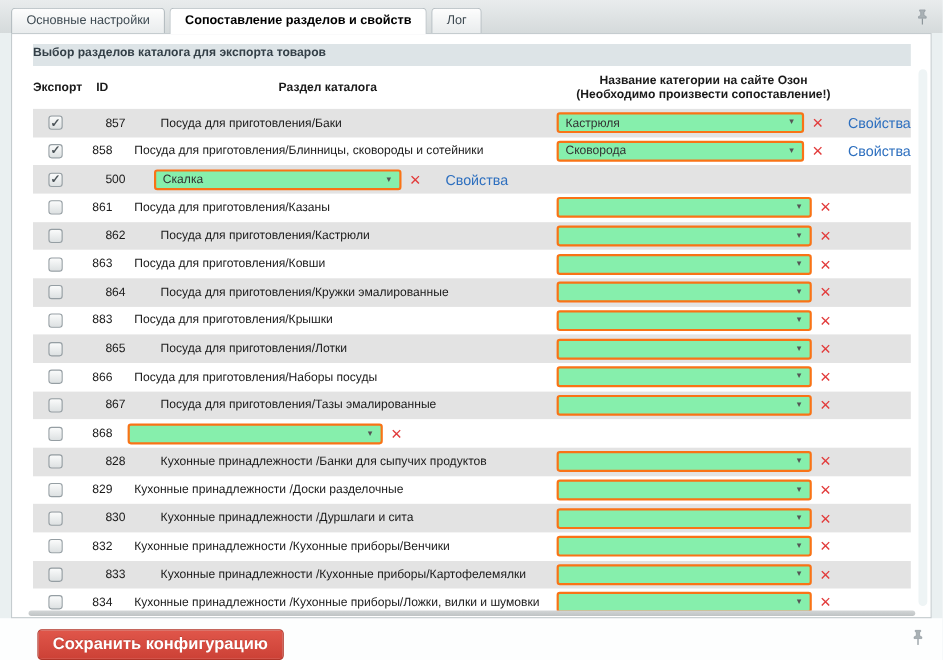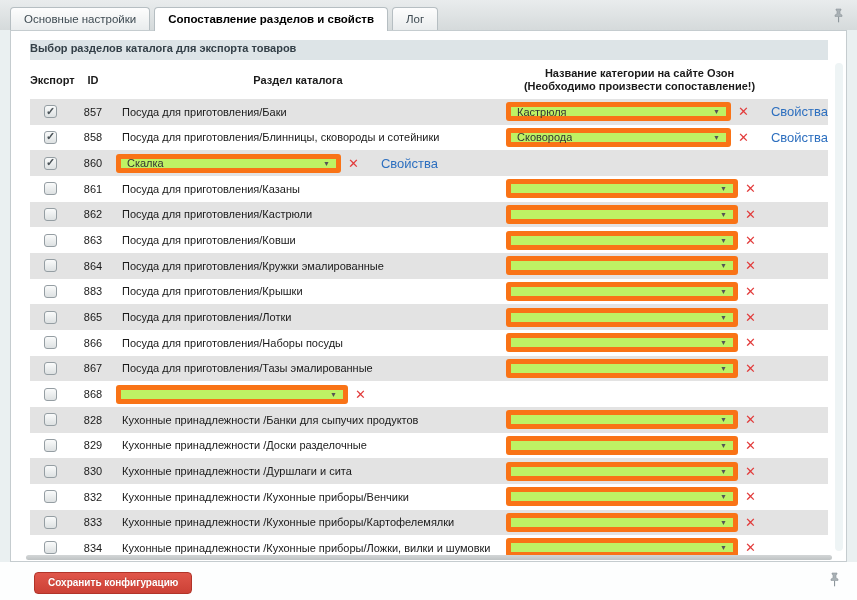--- a/index.html
+++ b/index.html
@@ -65,43 +65,43 @@
     font-size:11px;
     color:#333f47;
   }
   
   .thead { display:flex; align-items:center; height:39px; font-weight:bold; font-size:11px; }
   .th-export { width:40px; text-align:center; }
   .th-id { width:46px; text-align:center; }
   .th-section { flex:1; text-align:center; padding-right:26px; }
   .th-category { width:322px; text-align:center; padding-right:55px; line-height:13px; }
   .row { display:flex; align-items:center; height:25.67px; font-size:11px; }
-  .row.alt { background:#e3e3e3; }
+  .row.alt { background:#e3e3e3;gap:12px; }
   .col-export { width:40px; display:flex; justify-content:center; }
   .col-id { width:46px; text-align:center; }
   .col-section { flex:1; padding-left:6px; white-space:nowrap; overflow:hidden; }
   .col-category { width:322px; display:flex; align-items:center; }
   input[type=checkbox] {
     appearance:none; -webkit-appearance:none;
     width:13px; height:13px;
     border:1px solid #959ea3;
     border-radius:3px;
     background:linear-gradient(#fafbfb,#dde1e2);
     cursor:pointer;
     position:relative;
   }
   input[type=checkbox]:checked::after {
     content:"✓";
     position:absolute; left:1.5px; top:-1.5px;
     font-size:11px; font-weight:bold; color:#4b5358;
   }
   .select {
     width:232px; height:19px;
-    background:#bef264;
-    border:5px solid #f97316;
+    background:#86efac;
+    border:2px solid #f97316;
     border-radius:3px;
     display:flex; align-items:center; justify-content:space-between;
     padding:0 6px;
     cursor:pointer;
   }
   .select-value { font-size:11px; color:#333; white-space:nowrap; overflow:hidden; }
   .select-arrow { font-size:7px; color:#555; line-height:1; }
   .delete {
     color:#e23b3b; font-weight:bold; font-size:13px;
     margin-left:7px; cursor:pointer; line-height:1;
@@ -126,21 +126,21 @@
     width:857px; height:38px;
     background:#fdfefe;
   }
   .save-btn {
     margin:10px 0 0 34px;
     background:linear-gradient(#e0564a,#cc4136);
     border:1px solid #b13429;
     border-radius:4px;
     color:#fff;
     font-weight:bold;
-    font-size:10px;
+    font-size:15px;
     font-family:"Liberation Sans","DejaVu Sans",sans-serif;
     padding:4px 13px 5px;
     cursor:pointer;
     text-shadow:0 -1px 0 rgba(0,0,0,.15);
   }
 </style>
 </head>
 <body>
 
 <div class="tabbar">
@@ -196,21 +196,21 @@
         <span class="select-arrow">▼</span>
       </div>
       <span class="delete">✕</span>
       <a class="props">Свойства</a>
     </div>
   </div>
       <div class="row alt">
     <div class="col-export">
       <input type="checkbox" checked="" style="">
     </div>
-    <div class="col-id">860</div>
+    <div class="col-id">500</div>
     <div class="col-category">
       <div class="select">
         <span class="select-value">Скалка</span>
         <span class="select-arrow">▼</span>
       </div>
       <span class="delete">✕</span>
       <a class="props">Свойства</a>
     </div>
   </div>
       <div class="row">

